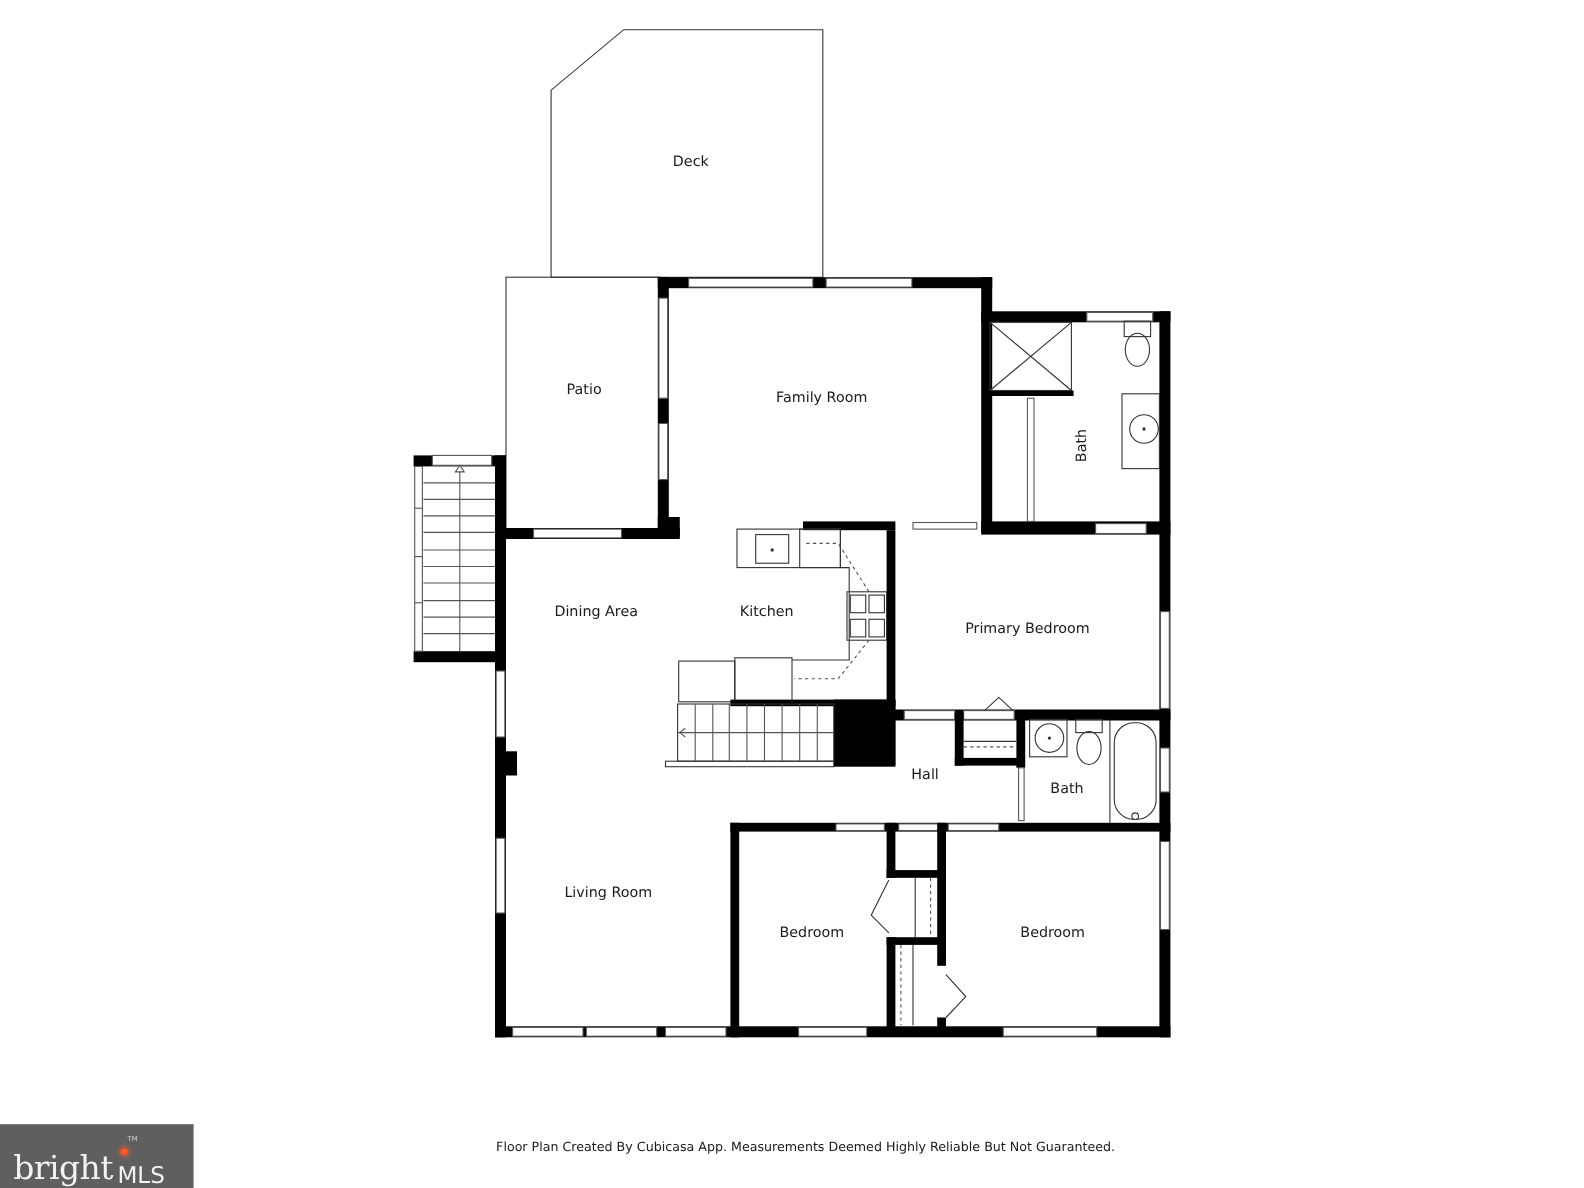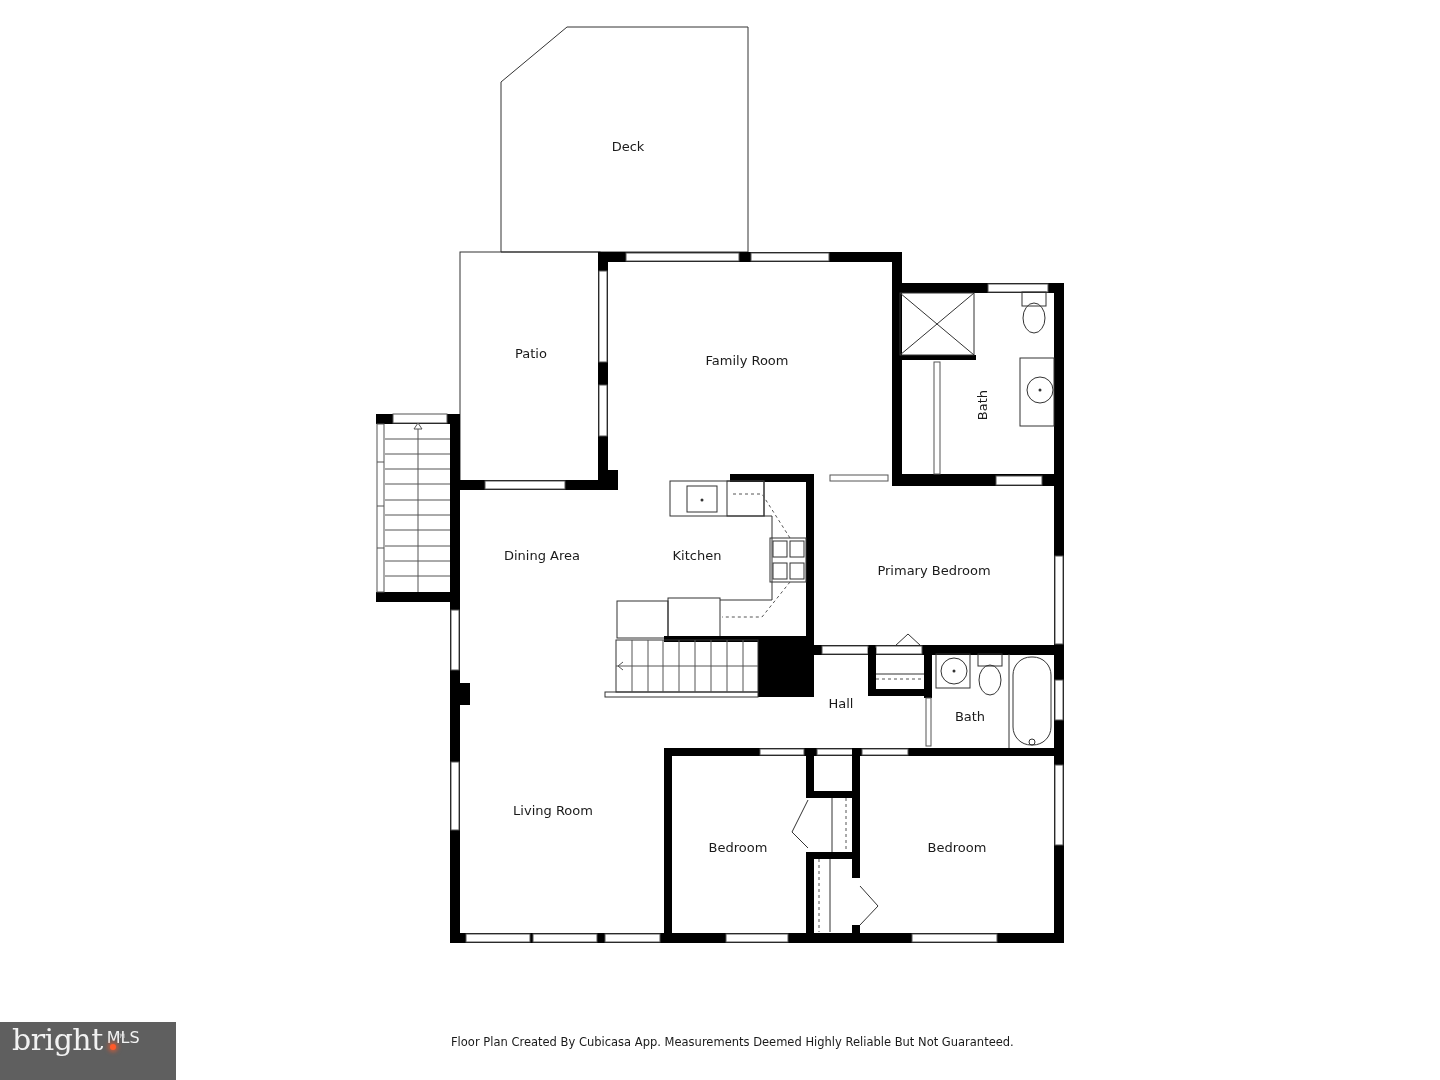--- a/index.html
+++ b/index.html
@@ -4,24 +4,24 @@
 <style>
   html, body { margin: 0; padding: 0; background: #ffffff; }
   body { width: 1440px; height: 1080px; position: relative; overflow: hidden; font-family: "DejaVu Sans", sans-serif; }
   #plan { position: absolute; left: 0; top: 0; width: 1440px; height: 1080px; }
   .room-label { font-family: "DejaVu Sans", sans-serif; font-size: 13px; fill: #1a1a1a; }
   .wall { fill: #000; }
   .thin { fill: none; stroke: #333; stroke-width: 1; }
   .win { fill: #fff; stroke: #555; stroke-width: 1; }
   .dash { fill: none; stroke: #555; stroke-width: 1; stroke-dasharray: 3 3; }
   #footer-note { position: absolute; left: 451px; top: 1035px; font-size: 11.5px; color: #1a1a1a; font-family: "DejaVu Sans", sans-serif; white-space: nowrap; }
-  #logo { position: absolute; left: 0; top: 1022px; width: 176px; height: 58px; background: #5f5f5f; display: flex; align-items: flex-start; padding-left: 12px; box-sizing: border-box; }
+  #logo { position: absolute; left: 0; top: 1022px; width: 176px; height: 58px; background: #5f5f5f; display: flex; align-items: flex-end; padding-left: 12px; box-sizing: border-box; }
   #logo .brand { font-family: "DejaVu Serif", serif; font-size: 30px; color: #f2f2f2; letter-spacing: -0.5px; position: relative; }
   #logo .dot { position: absolute; width: 6px; height: 6px; border-radius: 50%; background: #ff5a2a; box-shadow: 0 0 4px 2px rgba(255,90,42,0.6); }
-  #logo .mls { font-family: "DejaVu Sans", sans-serif; font-size: 16px; color: #f2f2f2; margin-left: 4px; margin-top: 6px; }
+  #logo .mls { font-family: "DejaVu Sans", sans-serif; font-size: 21px; color: #f2f2f2; margin-left: 4px; margin-top: 6px; }
   #logo .tm { font-size: 6px; color: #ddd; position: absolute; }
 </style>
 </head>
 <body>
 
 <svg id="plan" viewBox="0 0 1440 1080" xmlns="http://www.w3.org/2000/svg">
 
   <g>
     <polygon class="thin" points="501,252 501,82 567,27 748,27 748,252"></polygon>
   </g>

